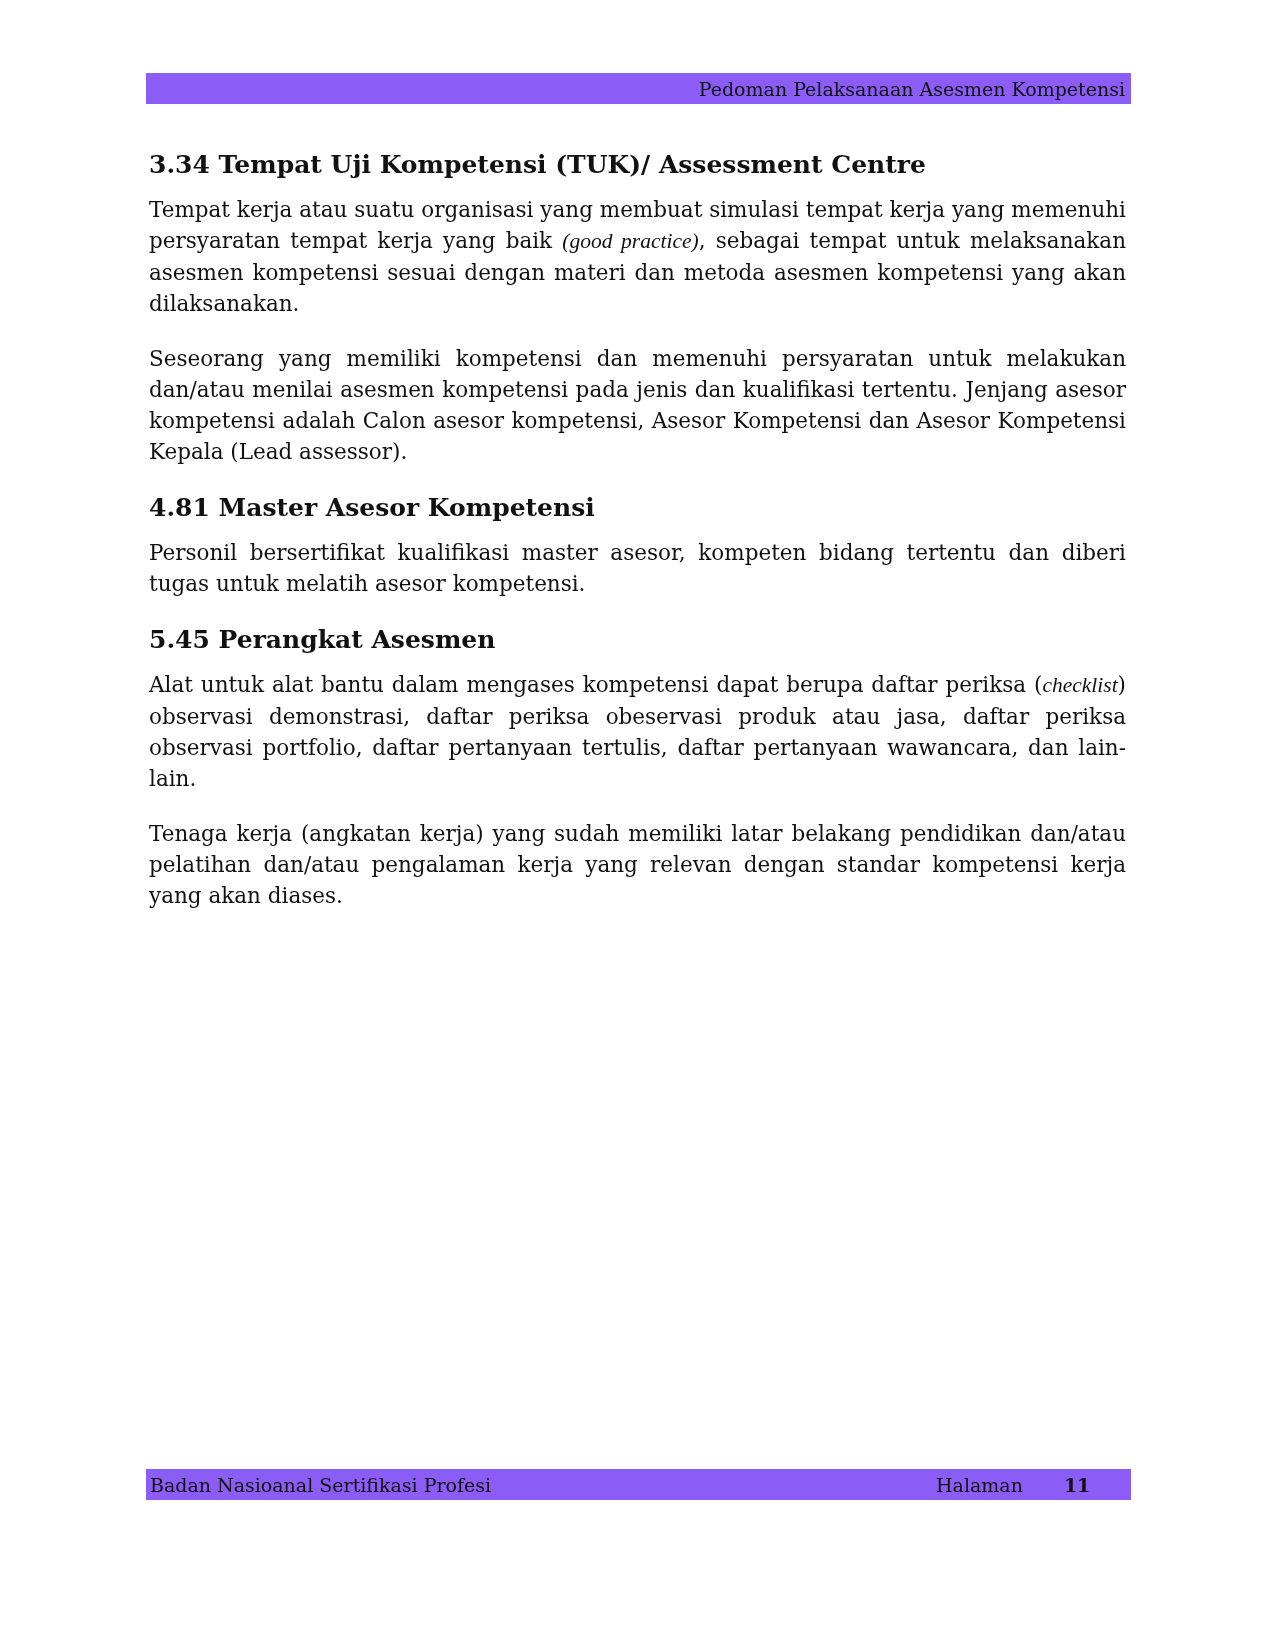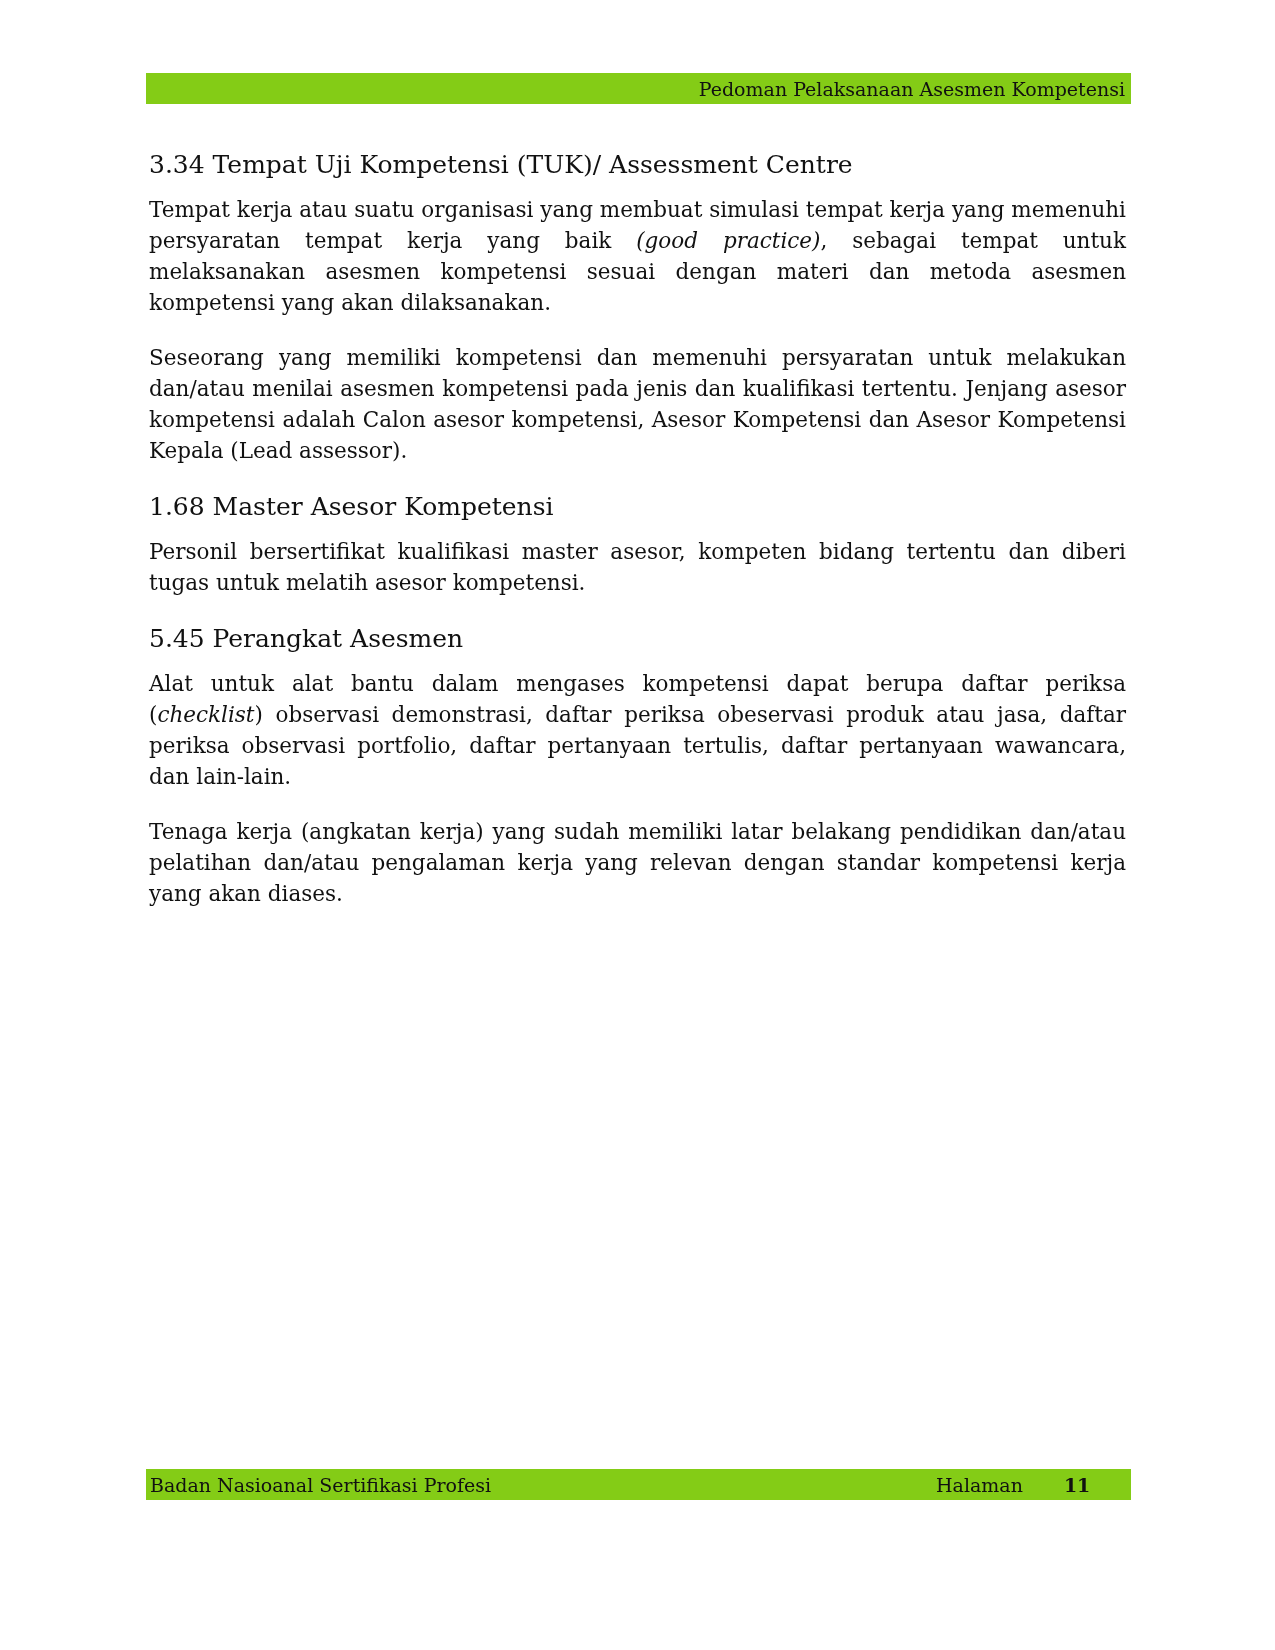--- a/index.html
+++ b/index.html
@@ -1,47 +1,47 @@
 <!DOCTYPE html>
 <html><head>
 <meta charset="utf-8">
 <style>
   html, body { margin: 0; padding: 0; background: #ffffff; }
   body { width: 1275px; height: 1650px; position: relative; overflow: hidden;
          font-family: "DejaVu Serif", "Liberation Serif", serif; color: #111; }
-  .bar { position: absolute; left: 146px; width: 985px; height: 31px; background: #84cc16; }
+  .bar { position: absolute; left: 146px; width: 985px; height: 31px; background: #8b5cf6; }
   .header-bar { top: 73px; }
   .header-text { position: absolute; right: 6px; top: 4px; font-size: 19px; line-height: 24px; }
   .footer-bar { top: 1469px; text-align: right; }
   .footer-left { position: absolute; left: 4px; top: 4px; font-size: 19px; line-height: 24px; }
   .footer-right { position: absolute; left: 790px; top: 4px; font-size: 19px; line-height: 24px; }
   .footer-right b { font-weight: bold; margin-left: 41px; }
   .content { position: absolute; left: 149px; top: 148px; width: 977px; }
   .section { margin-bottom: 24px; }
-  h2 { font-size: 25px; font-weight: normal; margin: 0 0 12px 0; line-height: 34px; }
+  h2 { font-size: 25px; font-weight: bold; margin: 0 0 12px 0; line-height: 34px; }
   p { margin: 0; font-size: 21.5px; line-height: 31px; text-align: justify; }
-  p i { font-style: italic; }
+  p i { font-style: italic; font-family: Liberation Serif, serif; }
 </style>
 </head>
 <body>
 
 <div class="bar header-bar">
   <span class="header-text">Pedoman Pelaksanaan Asesmen Kompetensi</span>
 </div>
 
 <div class="content">
   <div class="section">
     <h2>3.34 Tempat  Uji Kompetensi (TUK)/ Assessment Centre</h2>
     <p><span>Tempat kerja atau suatu organisasi yang membuat simulasi tempat kerja yang memenuhi persyaratan tempat kerja yang baik </span><i>(good practice)</i><span>, sebagai tempat untuk melaksanakan asesmen kompetensi sesuai dengan materi dan metoda asesmen kompetensi yang akan dilaksanakan.</span></p>
   </div>
   <div class="section">
     <p>Seseorang yang memiliki kompetensi dan memenuhi persyaratan untuk melakukan dan/atau menilai asesmen kompetensi pada jenis dan kualifikasi tertentu. Jenjang asesor kompetensi adalah Calon asesor kompetensi, Asesor Kompetensi dan Asesor Kompetensi Kepala (Lead assessor).</p>
   </div>
   <div class="section">
-    <h2>1.68 Master Asesor Kompetensi</h2>
+    <h2>4.81 Master Asesor Kompetensi</h2>
     <p>Personil bersertifikat kualifikasi master asesor, kompeten bidang tertentu dan diberi tugas untuk melatih asesor kompetensi.</p>
   </div>
   <div class="section">
     <h2>5.45 Perangkat Asesmen</h2>
     <p><span>Alat untuk alat bantu dalam mengases kompetensi dapat berupa daftar periksa (</span><i>checklist</i><span>) observasi demonstrasi, daftar periksa obeservasi produk atau jasa, daftar periksa observasi portfolio, daftar pertanyaan tertulis, daftar pertanyaan wawancara, dan lain-lain.</span></p>
   </div>
   <div class="section">
     <p>Tenaga kerja (angkatan kerja) yang sudah memiliki latar belakang pendidikan dan/atau pelatihan dan/atau pengalaman kerja yang relevan dengan standar kompetensi kerja  yang akan diases.</p>
   </div>
 </div>

